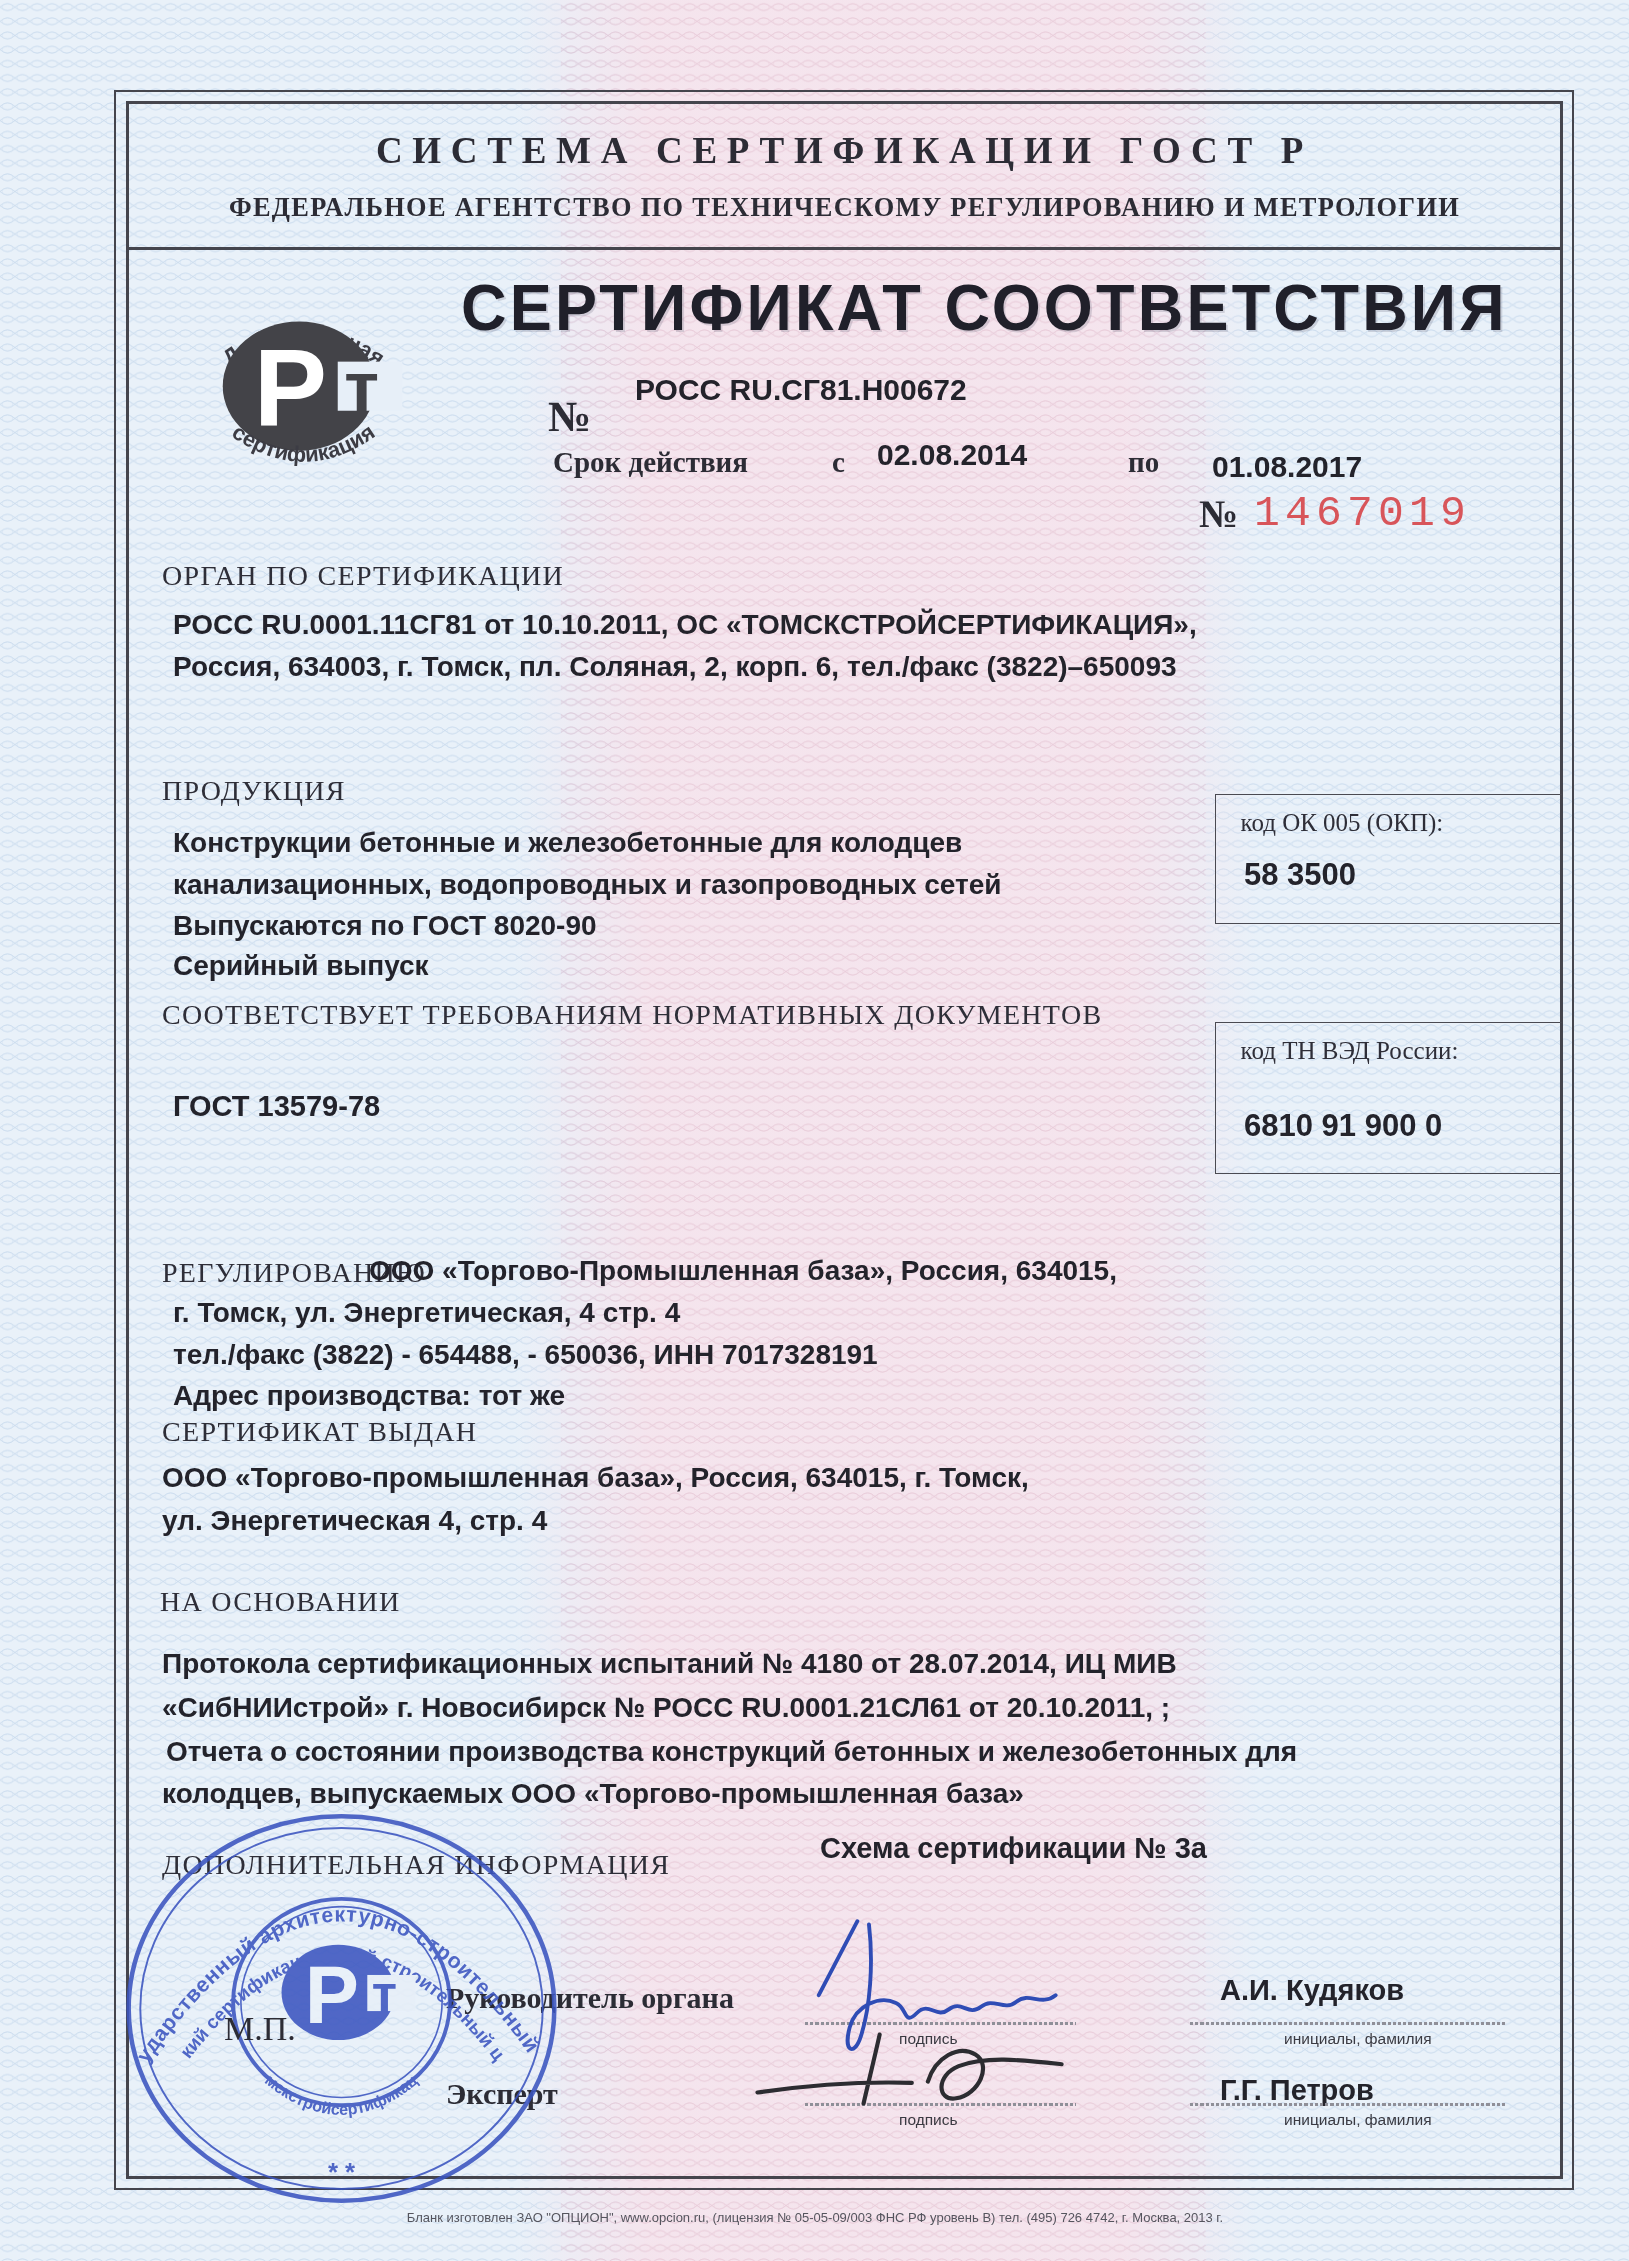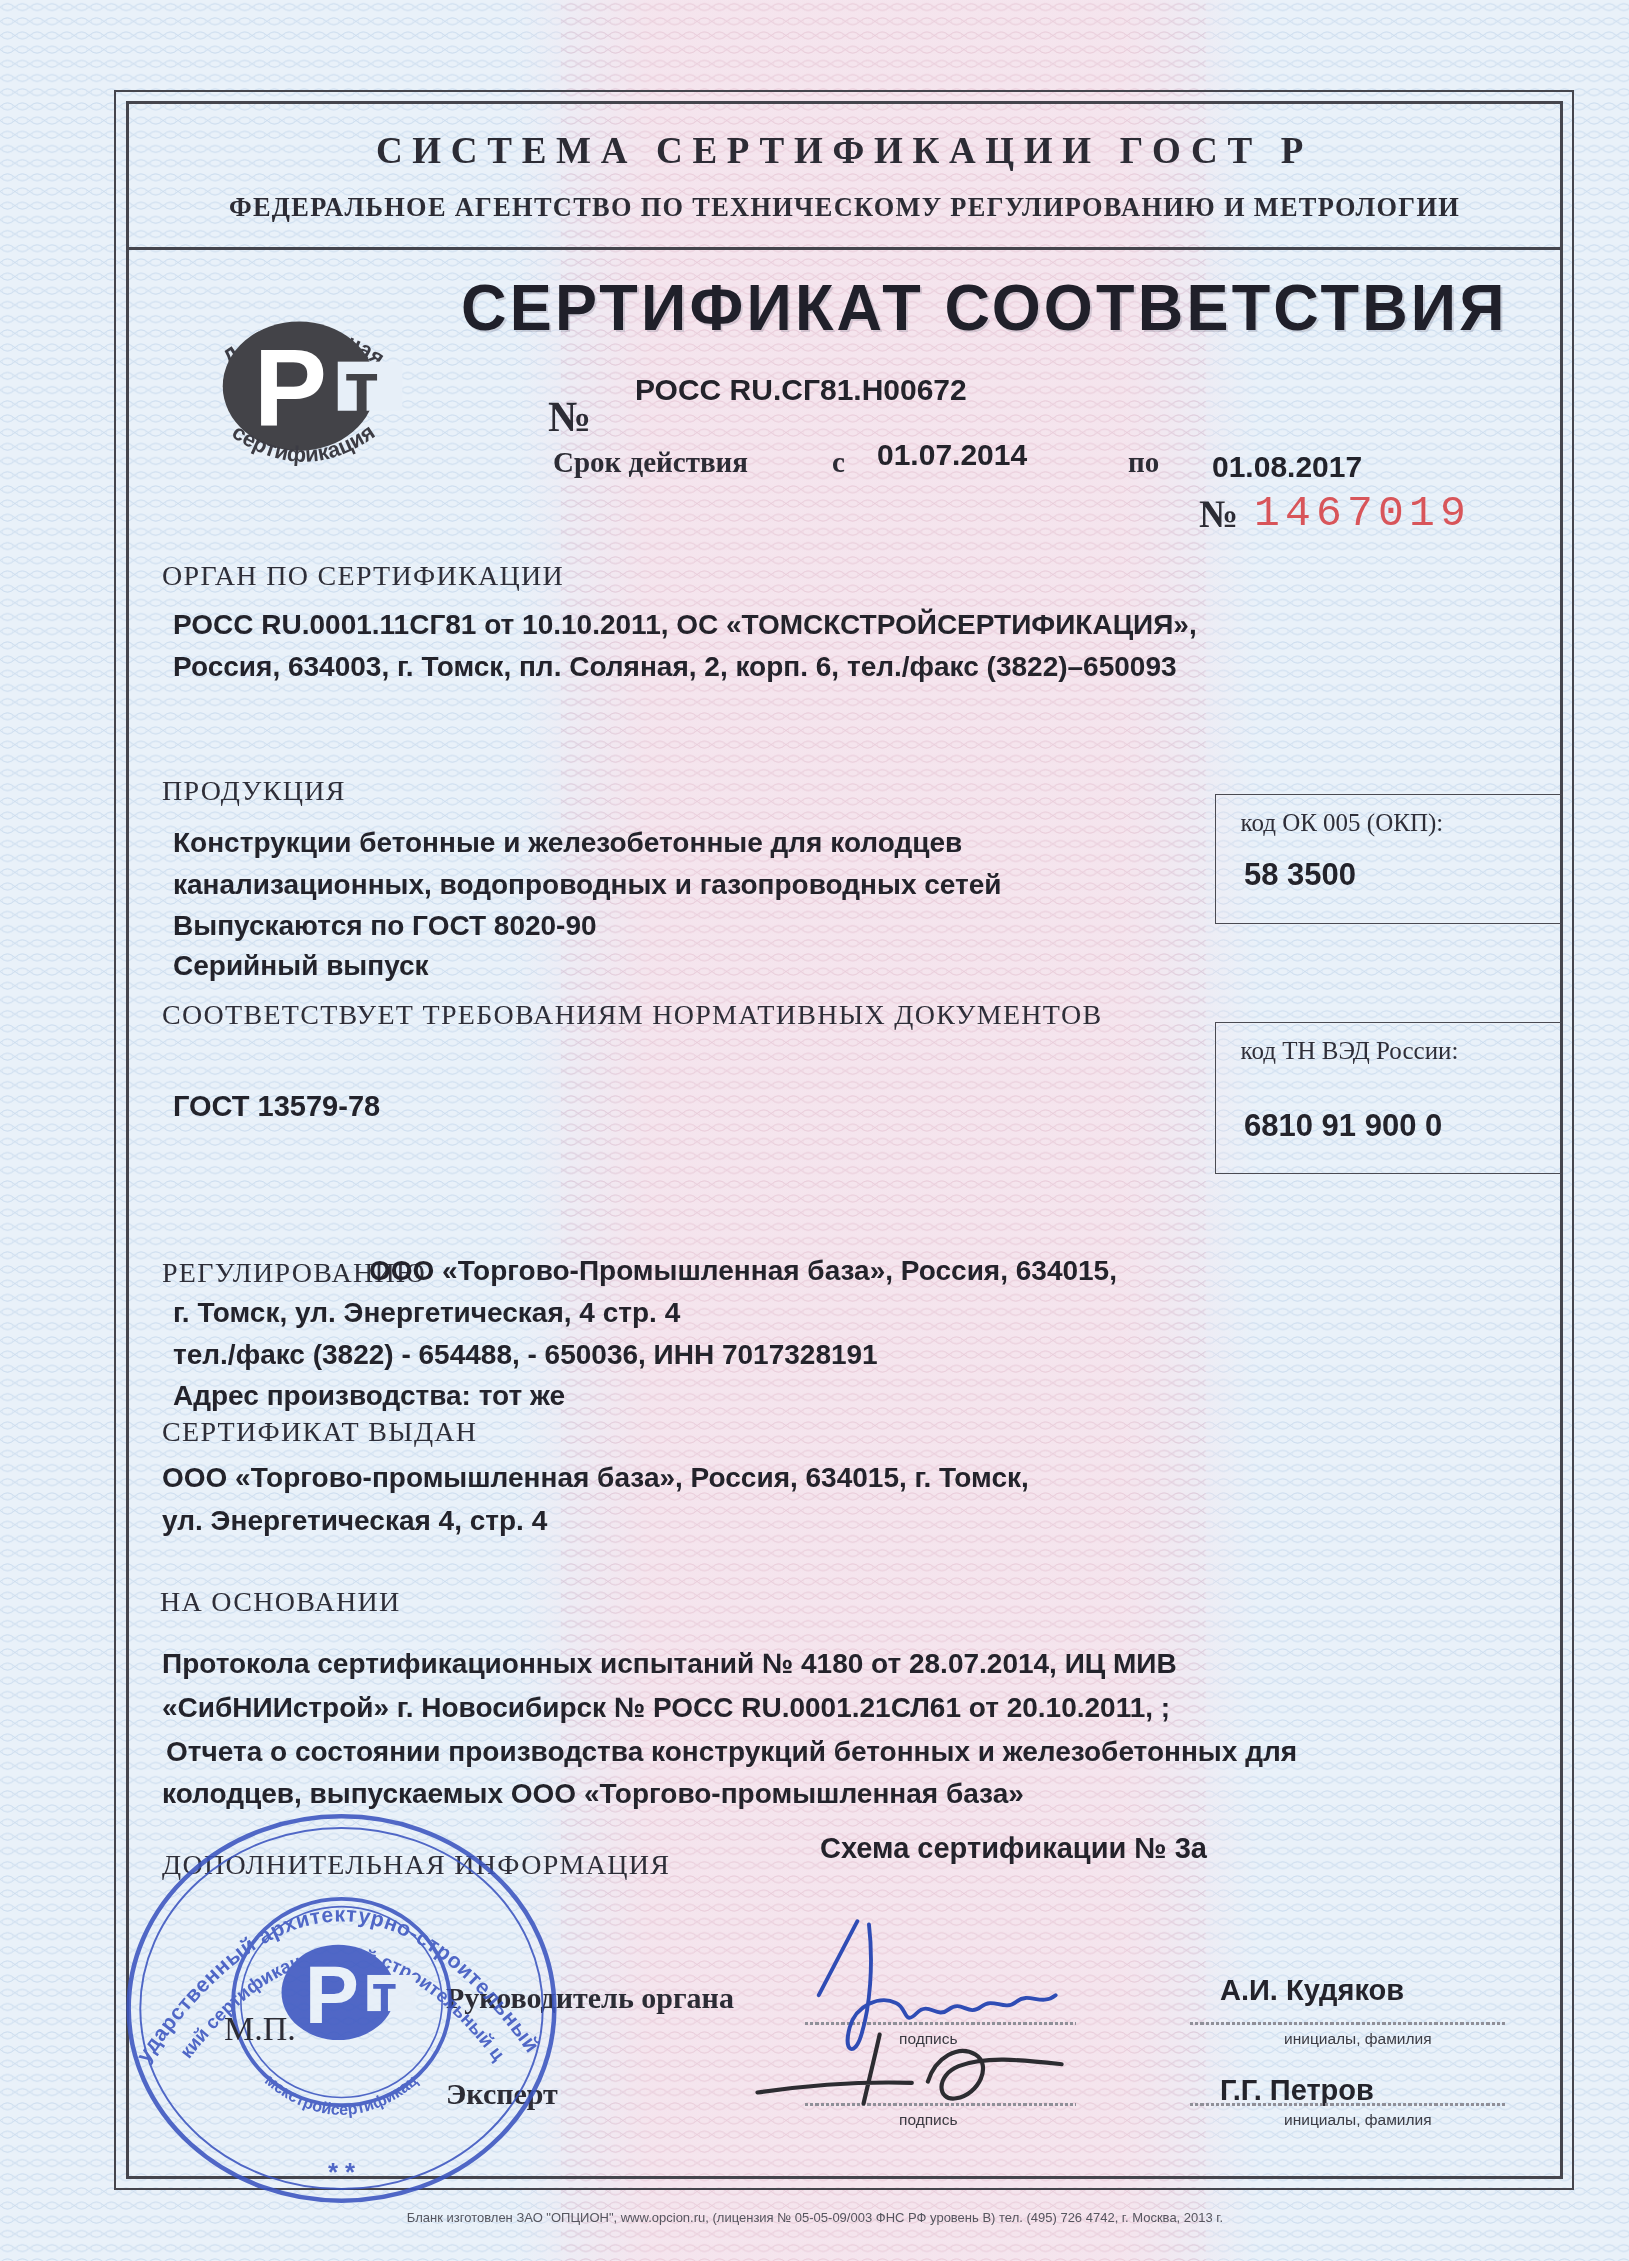--- a/index.html
+++ b/index.html
@@ -89,21 +89,21 @@
     </text>
   </svg>
 
   <div class="doc-title">СЕРТИФИКАТ СООТВЕТСТВИЯ</div>
 
   <div class="abs serif-b" style="left:548px;top:392px;font-size:43px;z-index:2;">№</div>
   <div class="abs sans-b" style="left:635px;top:373px;font-size:30px;z-index:2;">РОСС RU.СГ81.Н00672</div>
 
   <div class="abs serif-b" style="left:553px;top:446px;font-size:29px;z-index:2;">Срок действия</div>
   <div class="abs serif-b" style="left:832px;top:446px;font-size:29px;z-index:2;">с</div>
-  <div class="abs sans-b" style="left:877px;top:438px;font-size:30px;z-index:2;">01.07.2014</div>
+  <div class="abs sans-b" style="left:877px;top:438px;font-size:30px;z-index:2;">02.08.2014</div>
   <div class="abs serif-b" style="left:1128px;top:446px;font-size:29px;z-index:2;">по</div>
   <div class="abs sans-b" style="left:1212px;top:438px;font-size:30px;z-index:2;margin-top:12px;">01.08.2017</div>
 
   <div class="abs serif-b" style="left:1199px;top:491px;font-size:39px;z-index:2;">№</div>
   <div class="abs rednum" style="left:1254px;top:489px;z-index:2;">1467019</div>
 
   <div class="seclabel" style="left:162px;top:560px;">ОРГАН ПО СЕРТИФИКАЦИИ</div>
   <div class="bodyline" style="left:173px;top:609px;">РОСС RU.0001.11СГ81 от  10.10.2011, ОС «ТОМСКСТРОЙСЕРТИФИКАЦИЯ»,</div>
   <div class="bodyline" style="left:173px;top:651px;">Россия, 634003, г. Томск, пл. Соляная, 2, корп. 6, тел./факс (3822)–650093</div>
 

